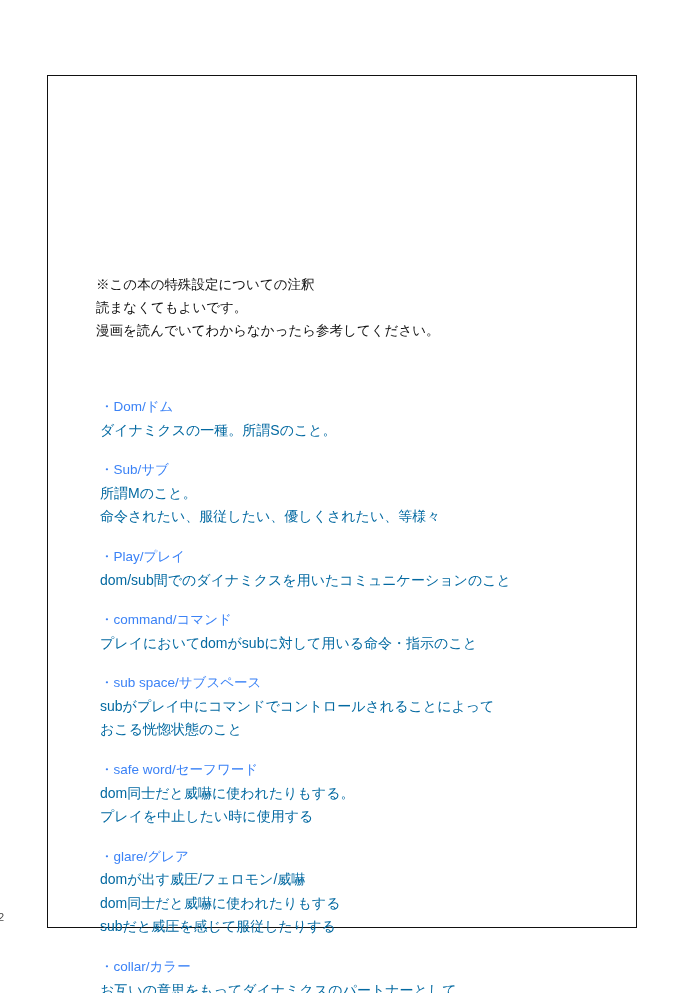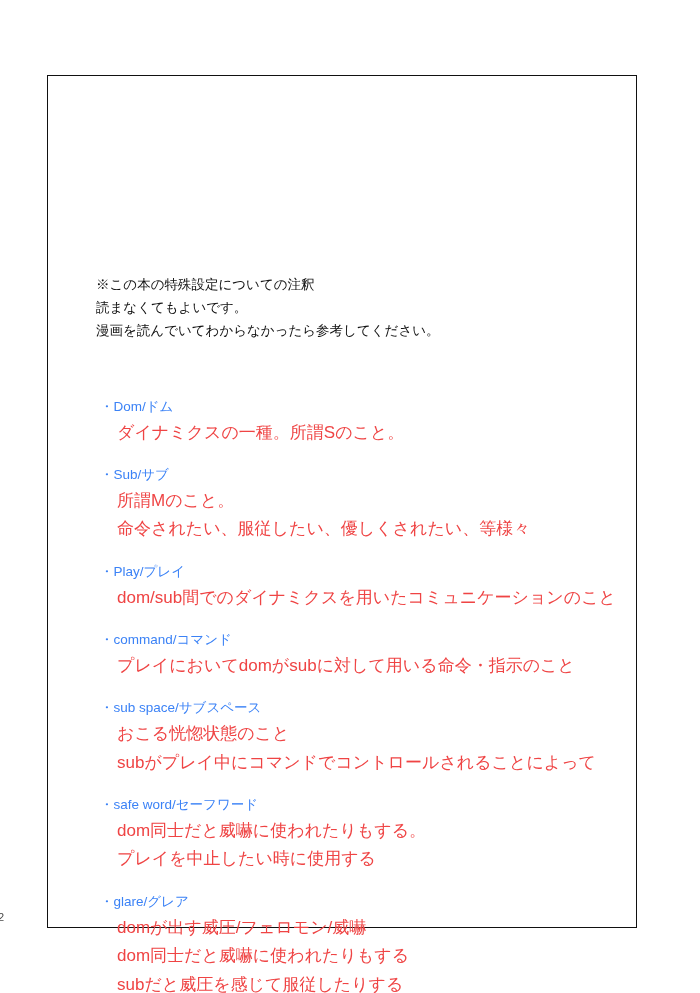--- a/index.html
+++ b/index.html
@@ -83,25 +83,24 @@
   }
 
   .term-title {
     font-size: 13.5px;
     line-height: 1.68;
     color: #3b82f6;
     white-space: pre;
   }
 
   .term-line {
-    font-size: 17px;
+    font-size: 14px;
     line-height: 1.68;
-    color: #ef4444;
+    color: #0369a1;
     white-space: pre;
-    margin-left: 17px;
   }
 </style>
 </head>
 <body>
 
 <div class="page">
 
   <div class="page-number">2</div>
 
   <div class="frame">
@@ -131,22 +130,22 @@
           <div class="term-line">dom/sub間でのダイナミクスを用いたコミュニケーションのこと</div>
         </div>
 
         <div class="term-group">
           <div class="term-title">・command/コマンド</div>
           <div class="term-line">プレイにおいてdomがsubに対して用いる命令・指示のこと</div>
         </div>
 
         <div class="term-group">
           <div class="term-title">・sub space/サブスペース</div>
+          <div class="term-line">subがプレイ中にコマンドでコントロールされることによって</div>
           <div class="term-line">おこる恍惚状態のこと</div>
-          <div class="term-line">subがプレイ中にコマンドでコントロールされることによって</div>
         </div>
 
         <div class="term-group">
           <div class="term-title">・safe word/セーフワード</div>
           <div class="term-line">dom同士だと威嚇に使われたりもする。</div>
           <div class="term-line">プレイを中止したい時に使用する</div>
         </div>
 
         <div class="term-group">
           <div class="term-title">・glare/グレア</div>

